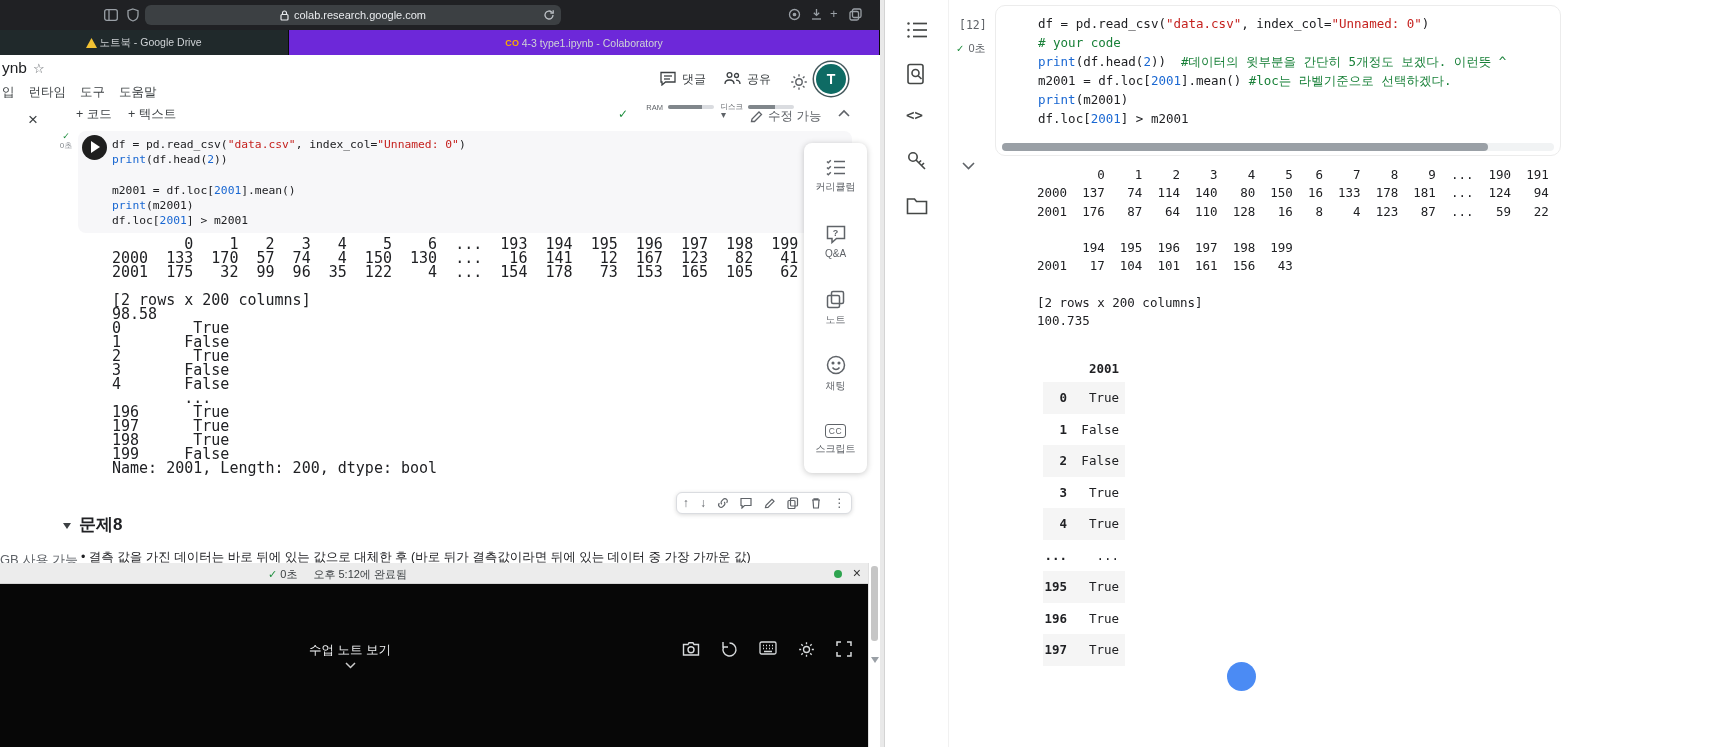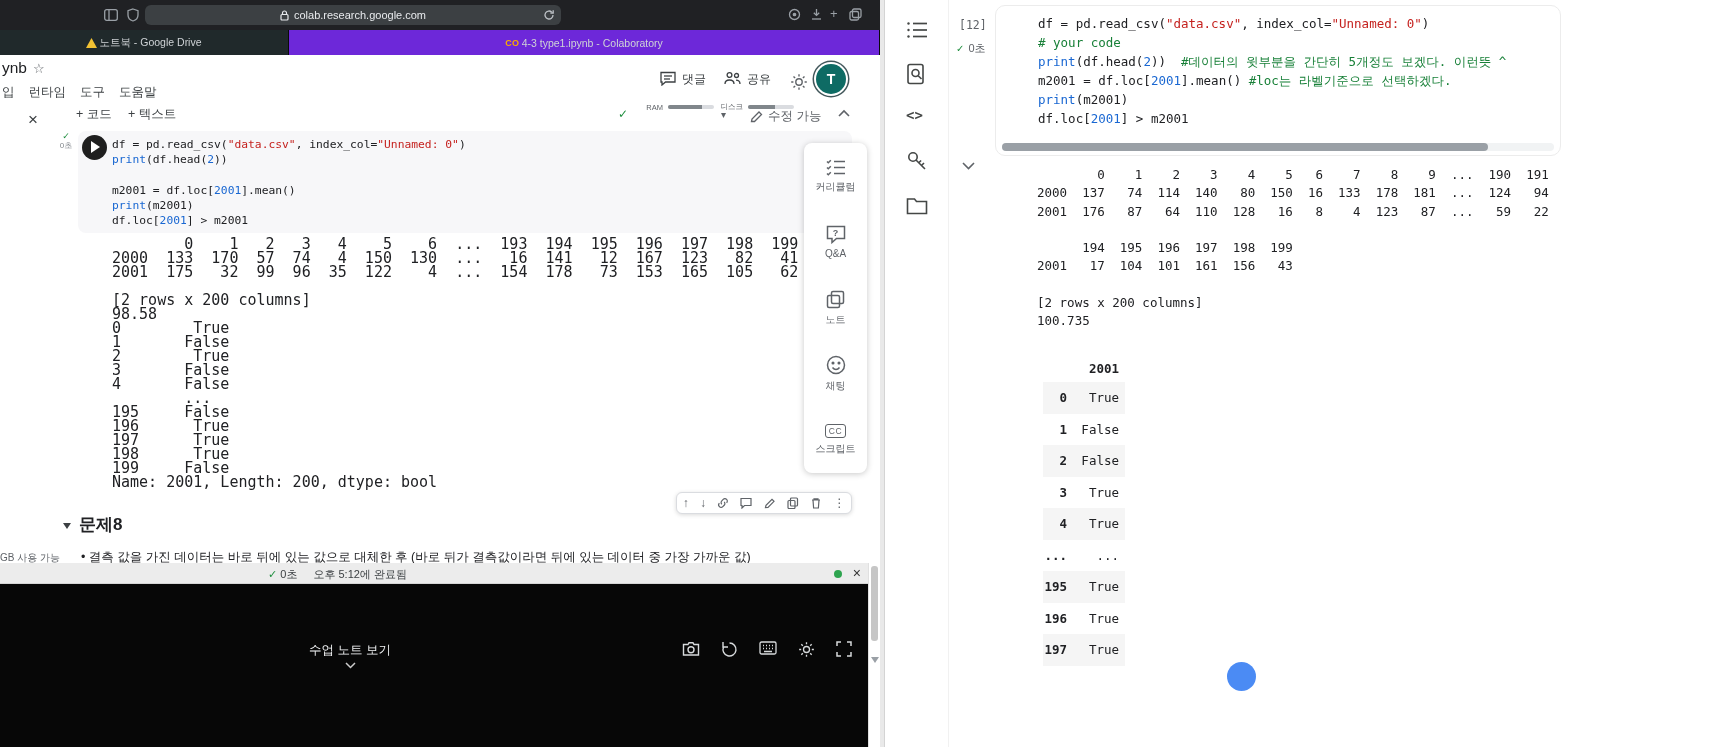--- a/index.html
+++ b/index.html
@@ -56,21 +56,21 @@
   .tk-p{color:#202124}.tk-s{color:#c5221f}.tk-n{color:#1967d2}.tk-b{color:#1967d2}.tk-c{color:#188038}
 
   .pill{position:absolute;left:676px;top:437px;width:176px;height:22px;background:#fff;border:1px solid #dadce0;
     border-radius:6px;box-shadow:0 1px 4px rgba(0,0,0,.15);display:flex;align-items:center;justify-content:space-around;color:#5f6368}
   .pill span{font-size:12px}
 
   .prob-tri{position:absolute;left:63px;top:468px;width:0;height:0;border-top:6px solid #3c4043;
     border-left:4.5px solid transparent;border-right:4.5px solid transparent}
   .prob-title{position:absolute;left:79px;top:458px;font-size:17px;font-weight:bold;color:#202124}
   .prob-bullet{position:absolute;left:81px;top:494px;width:770px;font-size:12.5px;color:#202124;white-space:nowrap;overflow:hidden}
-  .disknote{position:absolute;left:0;top:496px;font-size:10px;color:#5f6368}
+  .disknote{position:absolute;left:0;top:496px;font-size:13px;color:#5f6368}
 
   
   .learn{position:absolute;left:804px;top:143px;width:63px;height:330px;background:#fff;border-radius:8px;
     box-shadow:0 1px 6px rgba(0,0,0,.22);display:flex;flex-direction:column;z-index:5}
   .learn-item{flex:1;display:flex;flex-direction:column;align-items:center;justify-content:center;gap:4px;
     color:#5f6368;font-size:10px}
   .ccbox{font-size:8.5px;font-weight:normal;border:1.5px solid #5f6368;border-radius:3px;padding:1px 3px;letter-spacing:.5px}
   .qwrap{position:relative}
   .qmark{position:absolute;left:0;top:1px;width:20px;text-align:center;font-size:9px;font-weight:bold;color:#5f6368}
 
@@ -276,21 +276,20 @@
             <div>2001  175   32  99  96  35  122    4  ...  154  178   73  153  165  105   62</div>
             <div>&nbsp;</div>
             <div>[2 rows x 200 columns]</div>
             <div>98.58</div>
             <div>0        True</div>
             <div>1       False</div>
             <div>2        True</div>
             <div>3       False</div>
             <div>4       False</div>
             <div>        ...</div>
-            <div>195     False</div>
             <div>196      True</div>
             <div>197      True</div>
             <div>198      True</div>
             <div>199     False</div>
             <div>Name: 2001, Length: 200, dtype: bool</div>
           </div>
       </div>
 
       <div class="pill">
         <span>↑</span>

